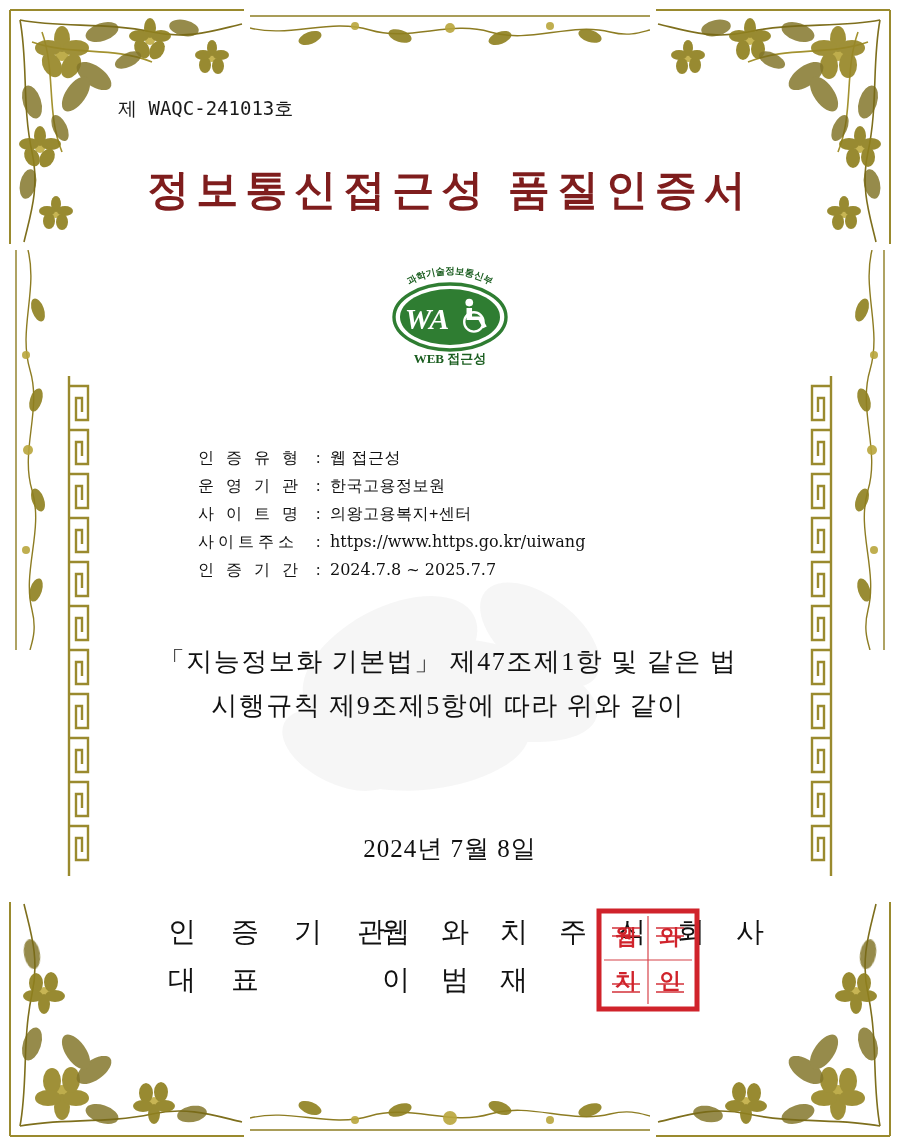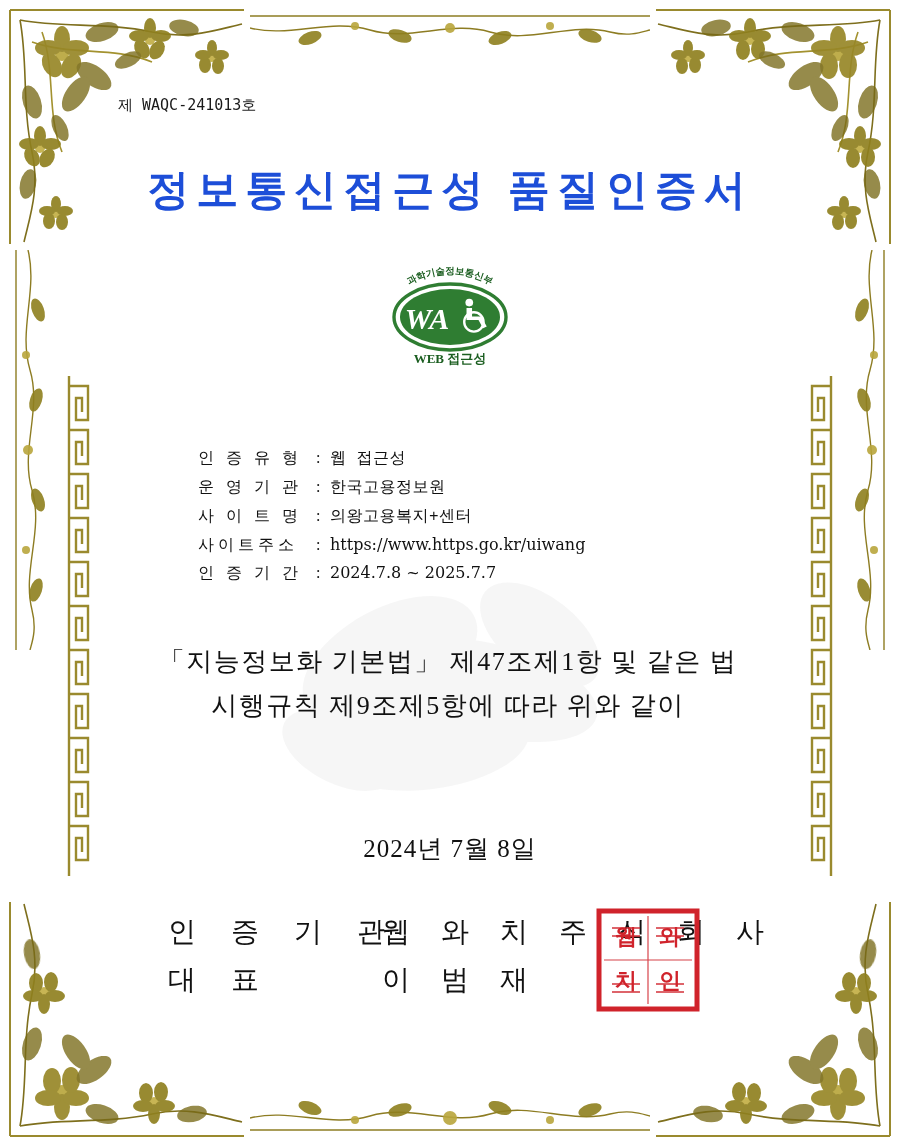--- a/index.html
+++ b/index.html
@@ -90,38 +90,38 @@
     position: absolute;
     inset: 0;
     padding: 0;
   }
 
   .cert-number {
     position: absolute;
     top: 96px;
     left: 118px;
     font-family: "DejaVu Sans Mono", monospace;
-    font-size: 15px;
+    font-size: 19px;
     letter-spacing: 0px;
     color: #1a1a1a;
     white-space: nowrap;
     text-align: center;
   }
 
   .cert-title {
     position: absolute;
     top: 162px;
     left: 0;
     right: 0;
     text-align: center;
     font-family: "Liberation Serif", serif;
     font-size: 42px;
     font-weight: 700;
     letter-spacing: 7px;
-    color: #1d4ed8;
+    color: #7f1d1d;
   }
 
   
   .emblem {
     position: absolute;
     top: 262px;
     left: 50%;
     transform: translateX(-50%);
     width: 170px;
     height: 110px;
@@ -143,21 +143,21 @@
   }
   .info-label {
     width: 118px;
     letter-spacing: 4px;
     font-family: "Liberation Serif", serif;
   }
   .info-colon {
     width: 14px;
   }
   .info-value {
-    font-family: Liberation Mono, monospace;
+    font-family: Liberation Sans, sans-serif;
     letter-spacing: 0.5px;
   }
   .info-value.mono {
     font-family: "DejaVu Serif", serif;
     letter-spacing: 0px;
   }
 
   
   .statement {
     position: absolute;

